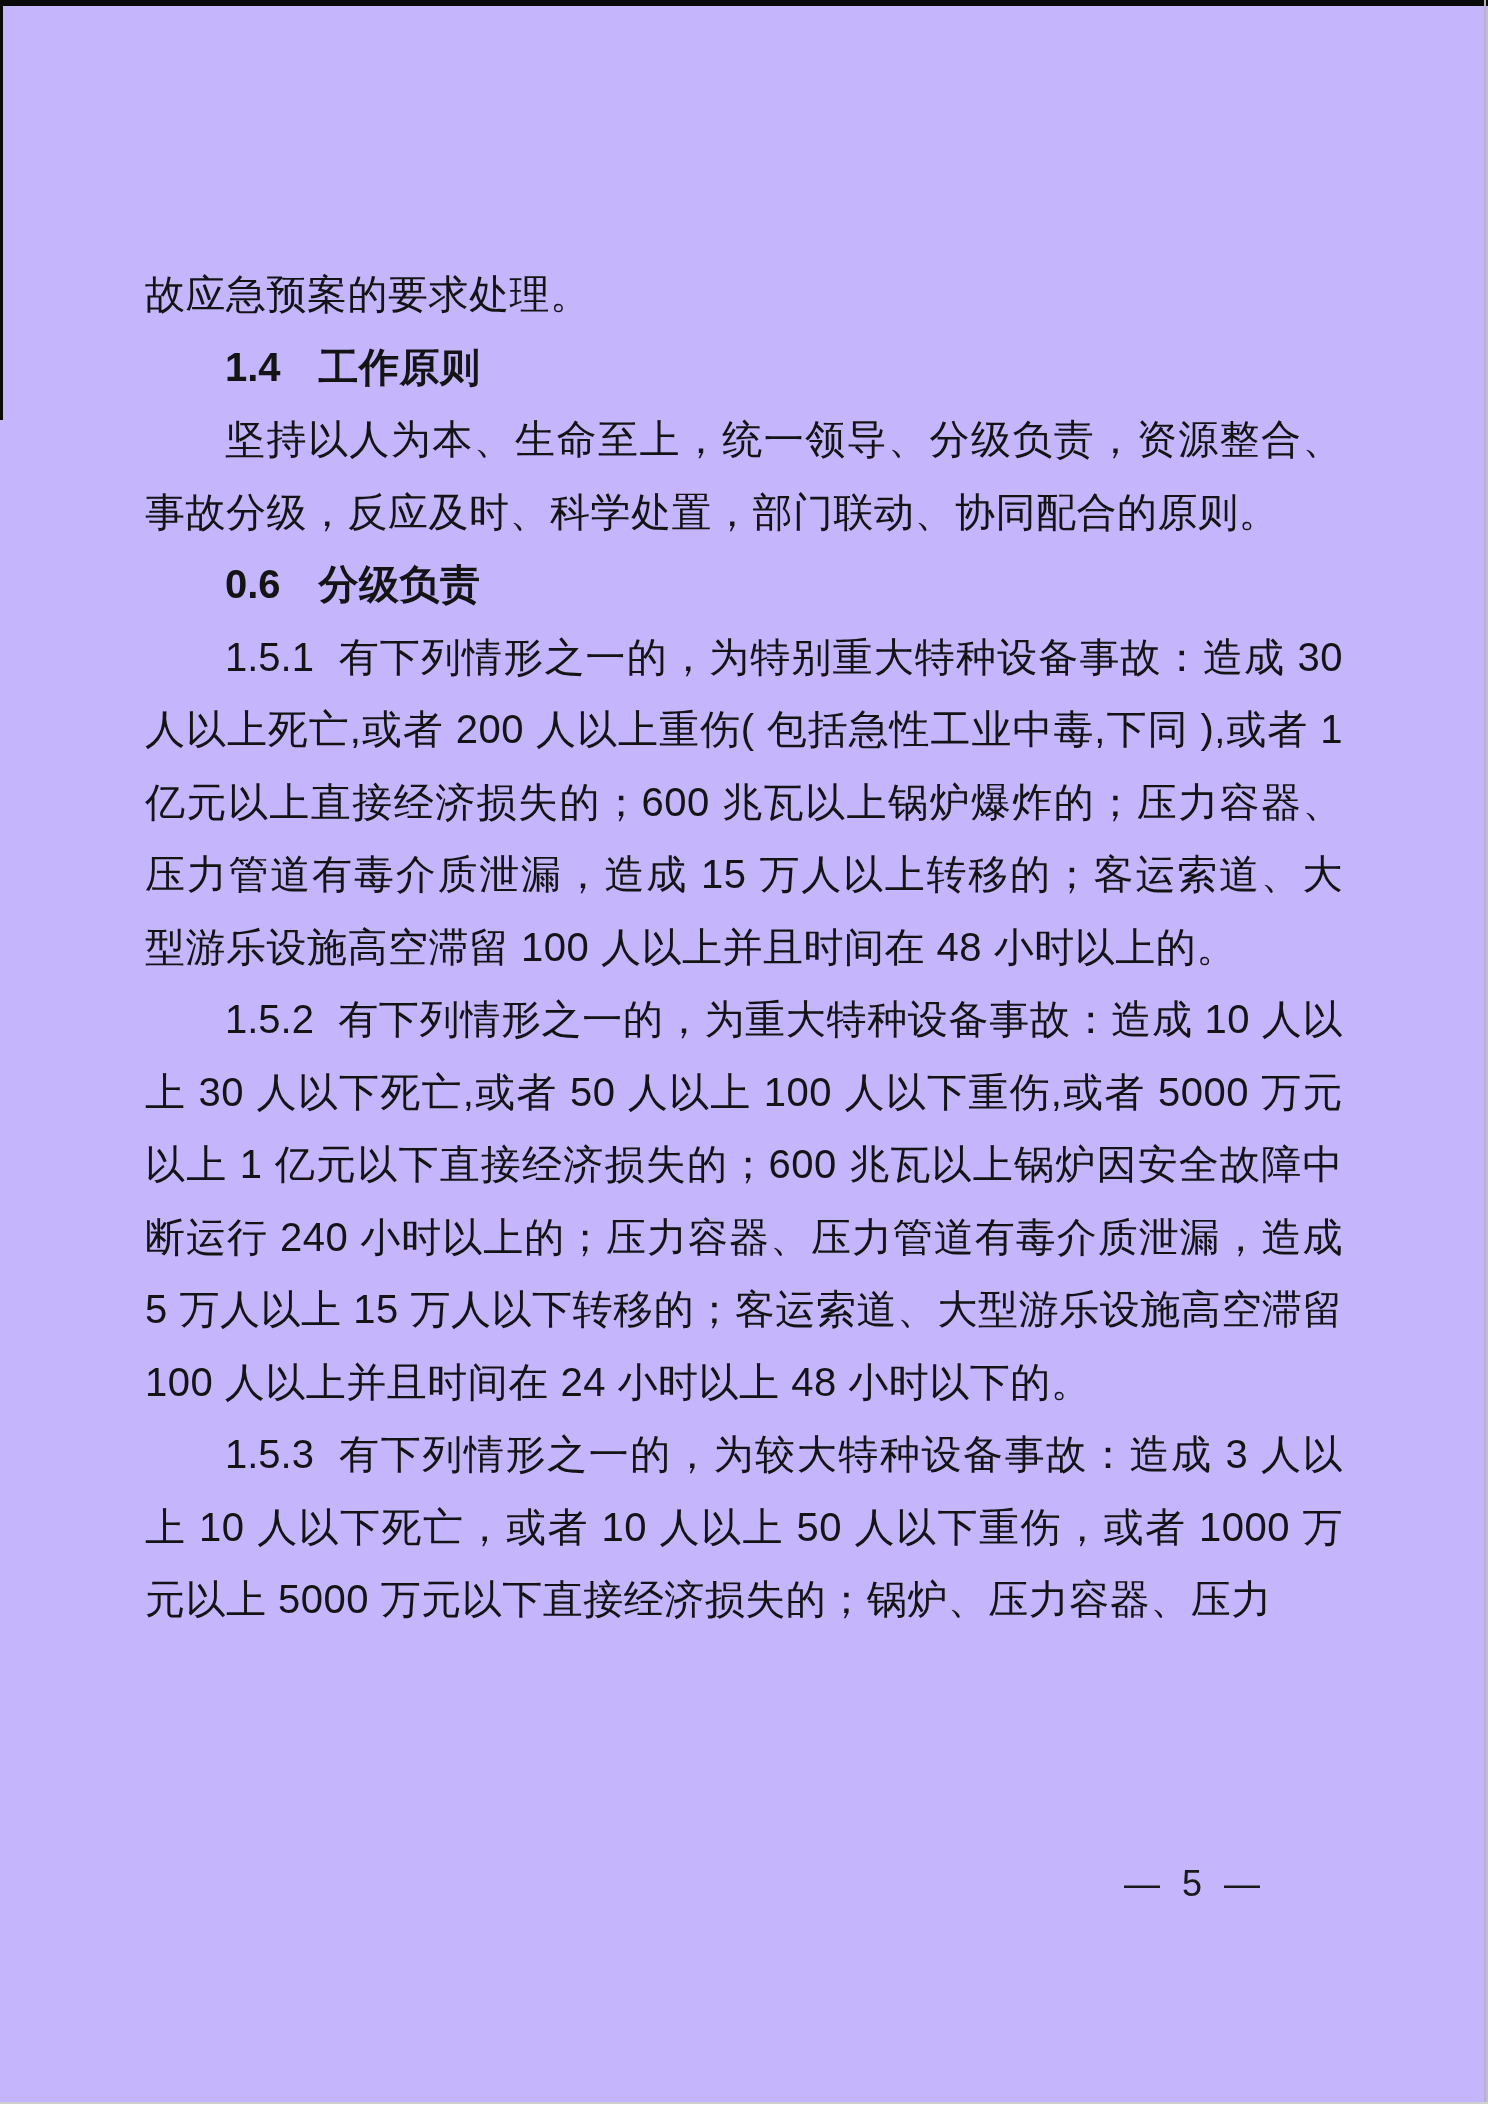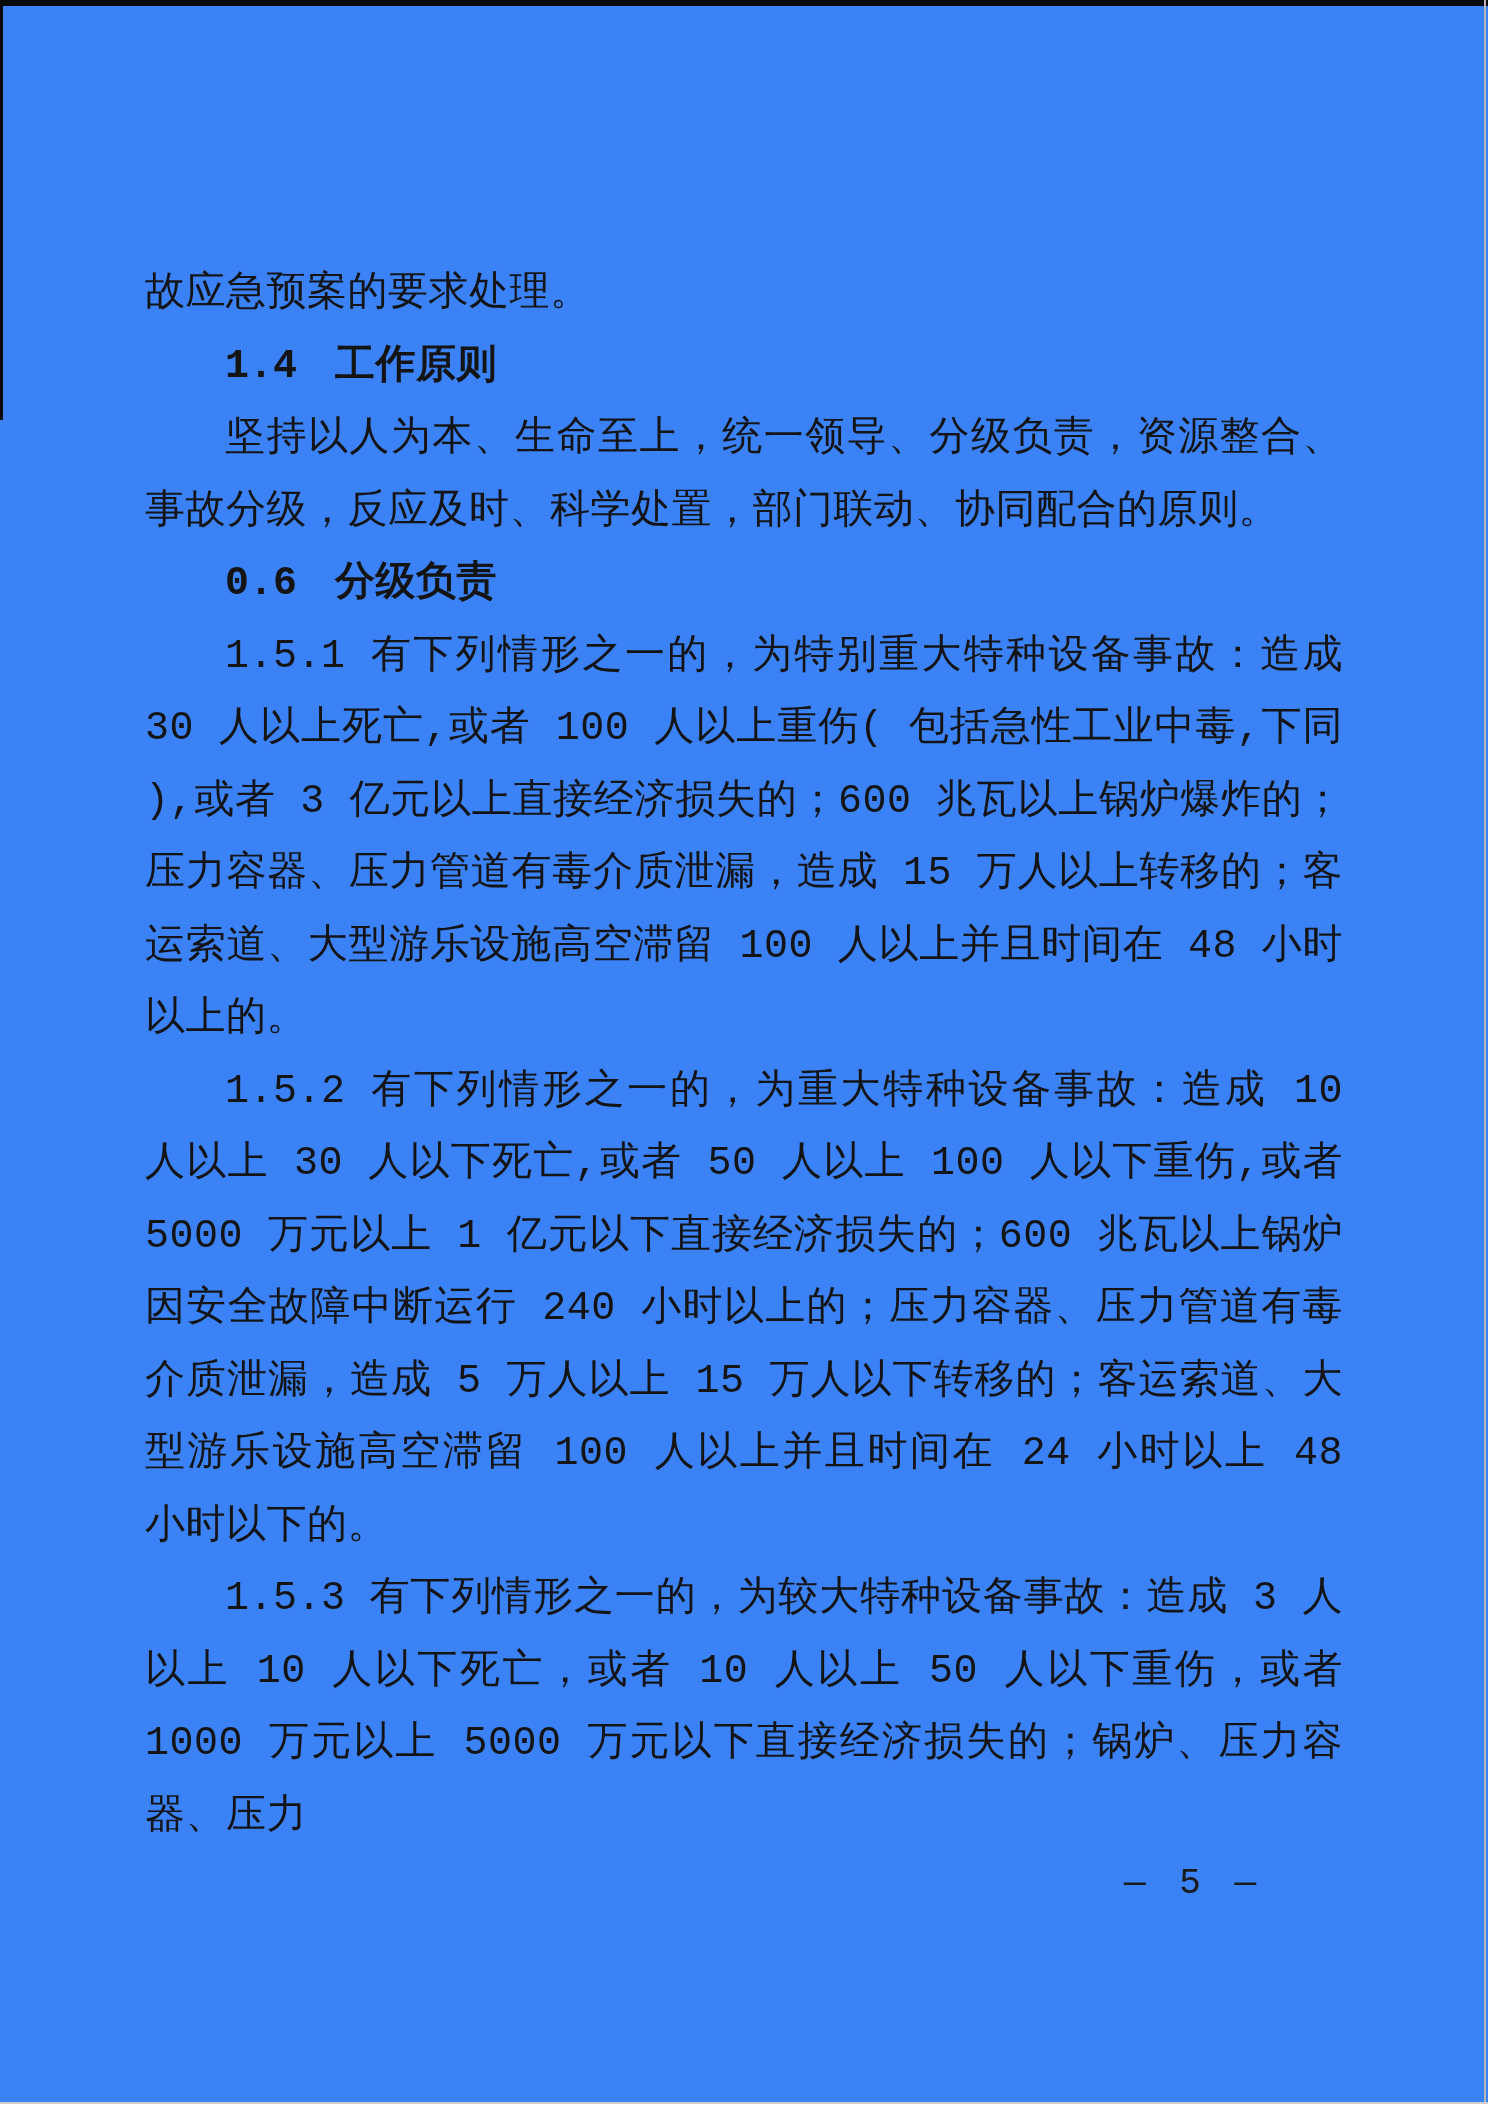--- a/index.html
+++ b/index.html
@@ -4,23 +4,23 @@
 <style>
   html, body {
     margin: 0;
     padding: 0;
     background: #ffffff;
   }
   .page {
     position: relative;
     width: 1488px;
     height: 2104px;
-    background: #3b82f6;
+    background: #c4b5fd;
     overflow: hidden;
-    font-family: Liberation Mono, monospace;
+    font-family: Liberation Sans, sans-serif;
     color: #141414;
   }
   
   .edge { position: absolute; background: #0a0a0a; }
   .edge.top    { top: 0; left: 0; width: 100%; height: 6px; }
   .edge.left   { top: 0; left: 0; width: 3px; height: 420px; }
   .edge.right  { top: 0; right: 2px; width: 2px; height: 100%; background: #b7b7b7; }
   .edge.bottom { bottom: 0; left: 0; width: 100%; height: 2px; background: #cfcfcf; }
 
   .content {
@@ -71,21 +71,21 @@
 
     <p class="body cont">故应急预案的要求处理。</p>
 
     <h2 class="heading"><span class="hnum">1.4</span><span class="htitle">工作原则</span></h2>
 
     <p class="body indent">坚持以人为本、生命至上，统一领导、分级负责，资源整合、事故分级，反应及时、科学处置，部门联动、协同配合的原则。</p>
 
     <h2 class="heading"><span class="hnum">0.6</span><span class="htitle">分级负责</span></h2>
 
 
-    <p class="body indent"><span class="pnum">1.5.1</span><span>有下列情形之一的，为特别重大特种设备事故：造成 30 人以上死亡,或者 100 人以上重伤( 包括急性工业中毒,下同 ),或者 3 亿元以上直接经济损失的；600 兆瓦以上锅炉爆炸的；压力容器、压力管道有毒介质泄漏，造成 15 万人以上转移的；客运索道、大型游乐设施高空滞留 100 人以上并且时间在 48 小时以上的。</span></p>
+    <p class="body indent"><span class="pnum">1.5.1</span><span>有下列情形之一的，为特别重大特种设备事故：造成 30 人以上死亡,或者 200 人以上重伤( 包括急性工业中毒,下同 ),或者 1 亿元以上直接经济损失的；600 兆瓦以上锅炉爆炸的；压力容器、压力管道有毒介质泄漏，造成 15 万人以上转移的；客运索道、大型游乐设施高空滞留 100 人以上并且时间在 48 小时以上的。</span></p>
 
     <p class="body indent"><span class="pnum">1.5.2</span><span>有下列情形之一的，为重大特种设备事故：造成 10 人以上 30 人以下死亡,或者 50 人以上 100 人以下重伤,或者 5000 万元以上 1 亿元以下直接经济损失的；600 兆瓦以上锅炉因安全故障中断运行 240 小时以上的；压力容器、压力管道有毒介质泄漏，造成 5 万人以上 15 万人以下转移的；客运索道、大型游乐设施高空滞留 100 人以上并且时间在 24 小时以上 48 小时以下的。</span></p>
 
     <p class="body indent"><span class="pnum">1.5.3</span><span>有下列情形之一的，为较大特种设备事故：造成 3 人以上 10 人以下死亡，或者 10 人以上 50 人以下重伤，或者 1000 万元以上 5000 万元以下直接经济损失的；锅炉、压力容器、压力</span></p>
 
   </main>
 
   <div class="pagenum">— 5 —</div>
 </div>
 

